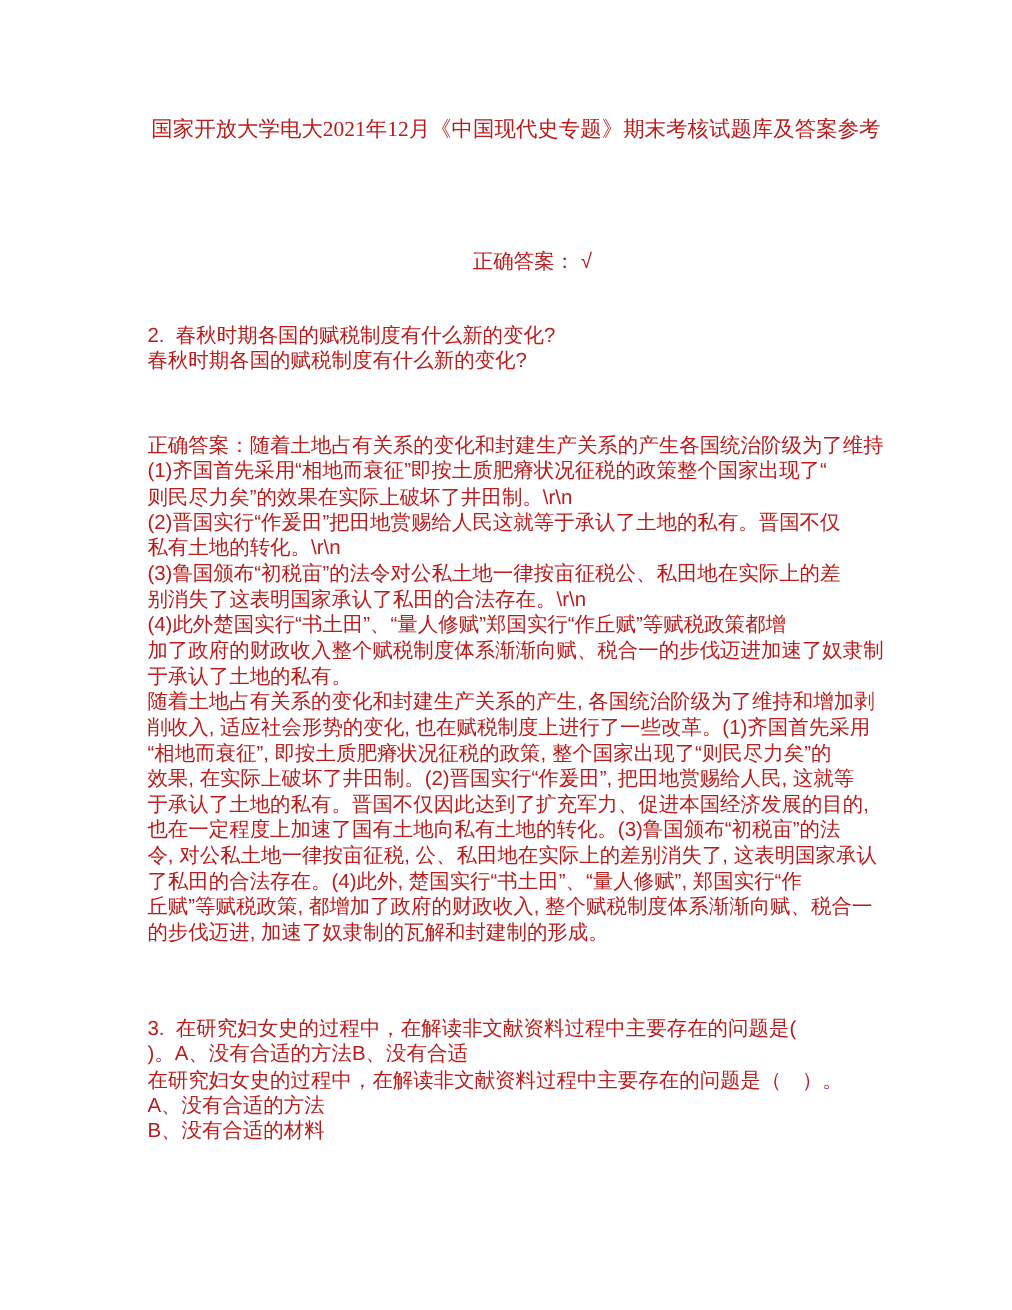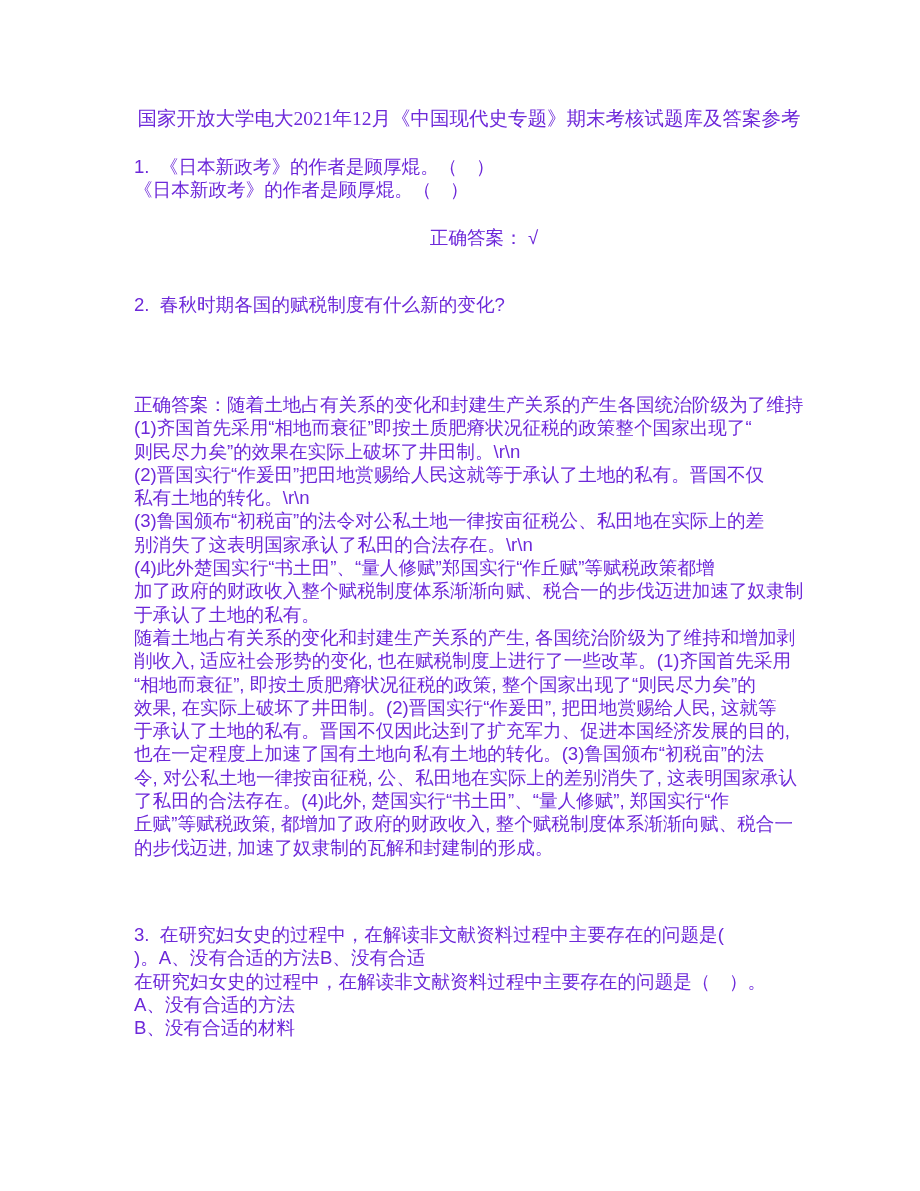--- a/index.html
+++ b/index.html
@@ -6,21 +6,21 @@
     margin: 0;
     padding: 0;
     background: #ffffff;
   }
   .page {
     position: relative;
     width: 888px;
     height: 1191px;
     background: #ffffff;
     overflow: hidden;
-    color: #6d28d9;
+    color: #b91c1c;
   }
   .doc-title {
     position: absolute;
     left: 134px;
     top: 107px;
     width: 670px;
     margin: 0;
     text-align: center;
     font-family: "Liberation Serif", "DejaVu Serif", serif;
     font-size: 19.5px;
@@ -47,31 +47,28 @@
   .pos-q2 { top: 293px; }
   .pos-a2 { top: 393px; }
   .pos-q3 { top: 923px; }
 </style>
 </head>
 <body>
 
 <div class="page">
   <h1 class="doc-title">国家开放大学电大2021年12月《中国现代史专题》期末考核试题库及答案参考</h1>
 
-  <section class="block pos-q1">
-      <div class="text-line">1.  《日本新政考》的作者是顾厚焜。（　）</div>
-      <div class="text-line">《日本新政考》的作者是顾厚焜。（　）</div>
-    </section>
 
   <section class="block pos-a1">
       <div class="text-line">正确答案： √</div>
     </section>
 
   <section class="block pos-q2">
       <div class="text-line">2.  春秋时期各国的赋税制度有什么新的变化?</div>
+      <div class="text-line">春秋时期各国的赋税制度有什么新的变化?</div>
     </section>
 
   <section class="block pos-a2">
       <div class="text-line">正确答案：随着土地占有关系的变化和封建生产关系的产生各国统治阶级为了维持</div>
       <div class="text-line">(1)齐国首先采用“相地而衰征”即按土质肥瘠状况征税的政策整个国家出现了“</div>
       <div class="text-line">则民尽力矣”的效果在实际上破坏了井田制。\r\n</div>
       <div class="text-line">(2)晋国实行“作爰田”把田地赏赐给人民这就等于承认了土地的私有。晋国不仅</div>
       <div class="text-line">私有土地的转化。\r\n</div>
       <div class="text-line">(3)鲁国颁布“初税亩”的法令对公私土地一律按亩征税公、私田地在实际上的差</div>
       <div class="text-line">别消失了这表明国家承认了私田的合法存在。\r\n</div>

